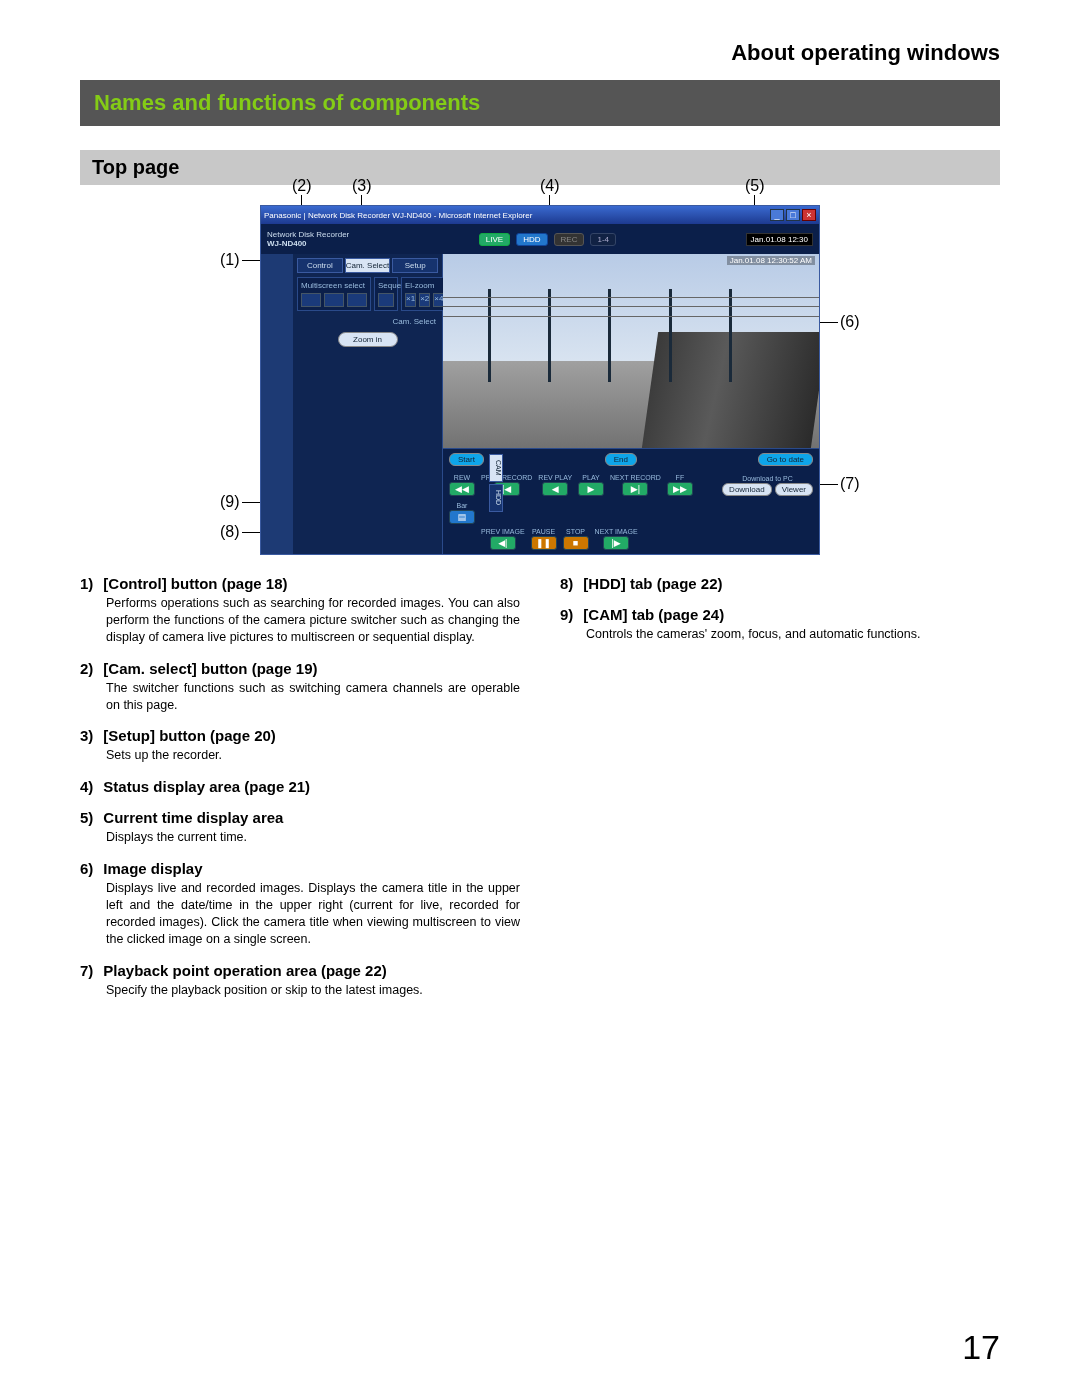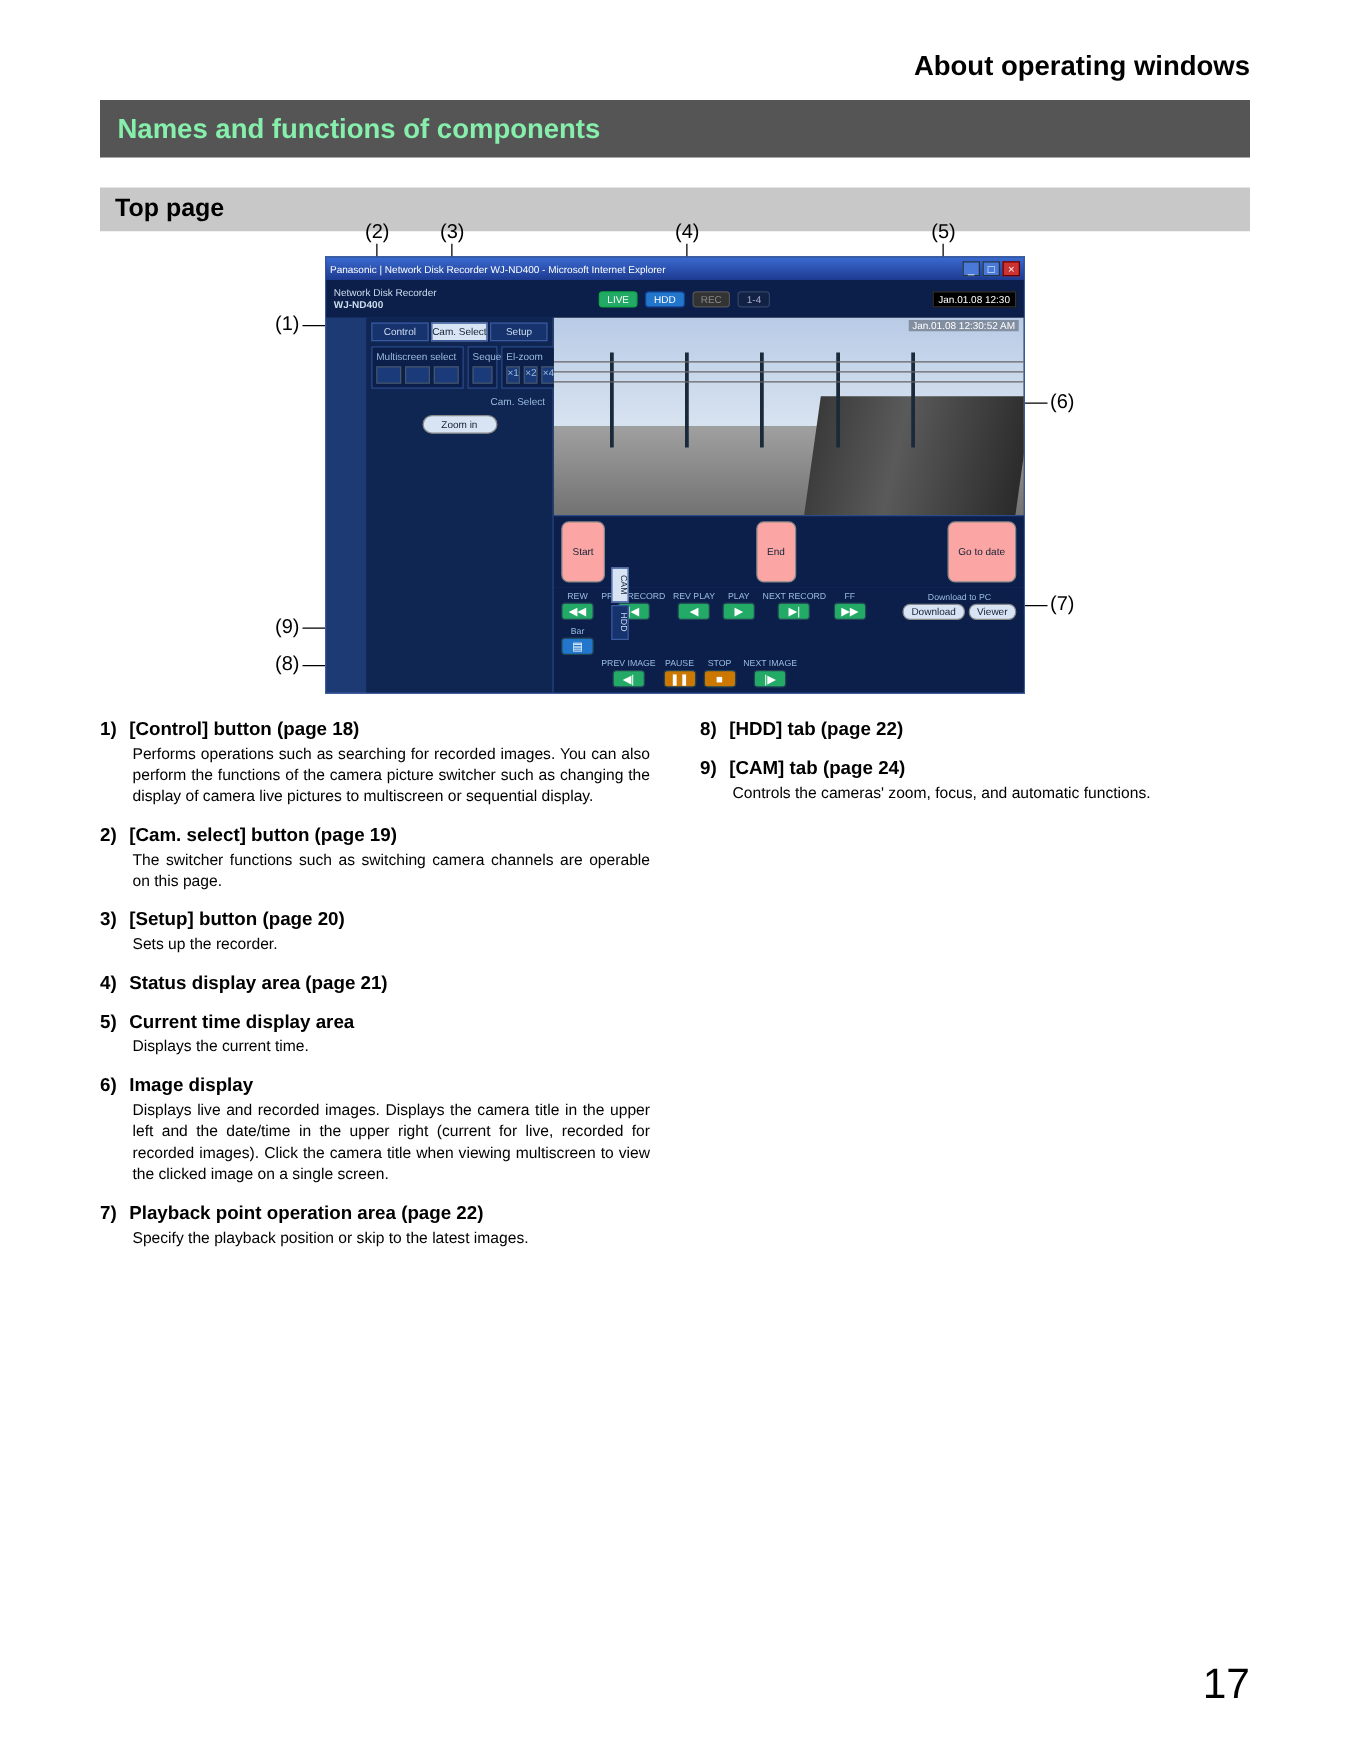--- a/index.html
+++ b/index.html
@@ -14,21 +14,21 @@
     min-height: 1397px;
   }
   .page-header {
     text-align: right;
     font-size: 22px;
     font-weight: bold;
     margin-bottom: 14px;
   }
   .section-title-bar {
     background: #555;
-    color: #86efac;
+    color: #84cc16;
     font-size: 22px;
     font-weight: bold;
     padding: 10px 14px;
     margin-bottom: 24px;
   }
   .subsection-bar {
     background: #c8c8c8;
     color: #000;
     font-size: 20px;
     font-weight: bold;
@@ -104,21 +104,21 @@
   .zoombtn{margin-top:6px;width:60px;margin-left:auto;margin-right:auto;background:#d8e4f4;color:#123;border:1px solid #888;text-align:center;padding:2px;font-size:8px;border-radius:8px;}
   .shot-main{flex:1; display:flex; flex-direction:column;}
   .cam-area{flex:1;background:#222;position:relative;overflow:hidden;}
   .sky{position:absolute;inset:0;background:linear-gradient(#b8cbe6 0%, #d8e3f0 55%, #8e9498 55%, #6b6f72 100%);}
   .platform{position:absolute;bottom:0;left:0;right:0;height:45%;background:linear-gradient(#a0a0a0,#727272);}
   .rail{position:absolute;bottom:0;left:55%;right:0;height:60%;background:linear-gradient(95deg,#3a3a3a 0%, #5a5a5a 40%, #2a2a2a 100%);transform:skewX(-8deg);}
   .pillar{position:absolute;top:18%;width:3px;height:48%;background:#1a2a3a;}
   .wire{position:absolute;left:0;right:0;height:1px;background:#666;}
   .camlabel{position:absolute;top:2px;right:4px;font-size:8px;color:#fff;background:rgba(0,0,0,.3);padding:0 3px;}
   .play-toolbar{background:#0b1f4a;border-top:1px solid #2a4a8a;padding:4px 6px;display:flex;justify-content:space-between;align-items:center;}
-  .pbtn{background:#fca5a5;color:#123;border:1px solid #888;border-radius:6px;padding:19px 8px;font-size:8px;}
+  .pbtn{background:#0ea5e9;color:#123;border:1px solid #888;border-radius:6px;padding:1px 8px;font-size:8px;}
   .ctrl-toolbar{background:#0b1f4a;padding:4px 6px;display:flex;align-items:center;gap:6px;flex-wrap:wrap;}
   .ctrl-col{display:flex;flex-direction:column;align-items:center;gap:1px;}
   .ctrl-label{font-size:7px;color:#9bd;}
   .ctl{width:26px;height:14px;border:1px solid #245;border-radius:3px;display:flex;align-items:center;justify-content:center;font-size:9px;}
   .ctl.g{background:#2a6;}
   .ctl.o{background:#c70;}
   .ctl.b{background:#27c;}
   .dlbtn{background:#d8e4f4;color:#123;border:1px solid #888;border-radius:6px;padding:1px 6px;font-size:8px;}
   .vtabs{position:absolute;left:228px;top:248px;display:flex;flex-direction:column;gap:2px;}
   .vtab{width:14px;height:28px;background:#16336e;border:1px solid #3a5aa0;color:#cde;font-size:7px;writing-mode:vertical-rl;text-align:center;}

